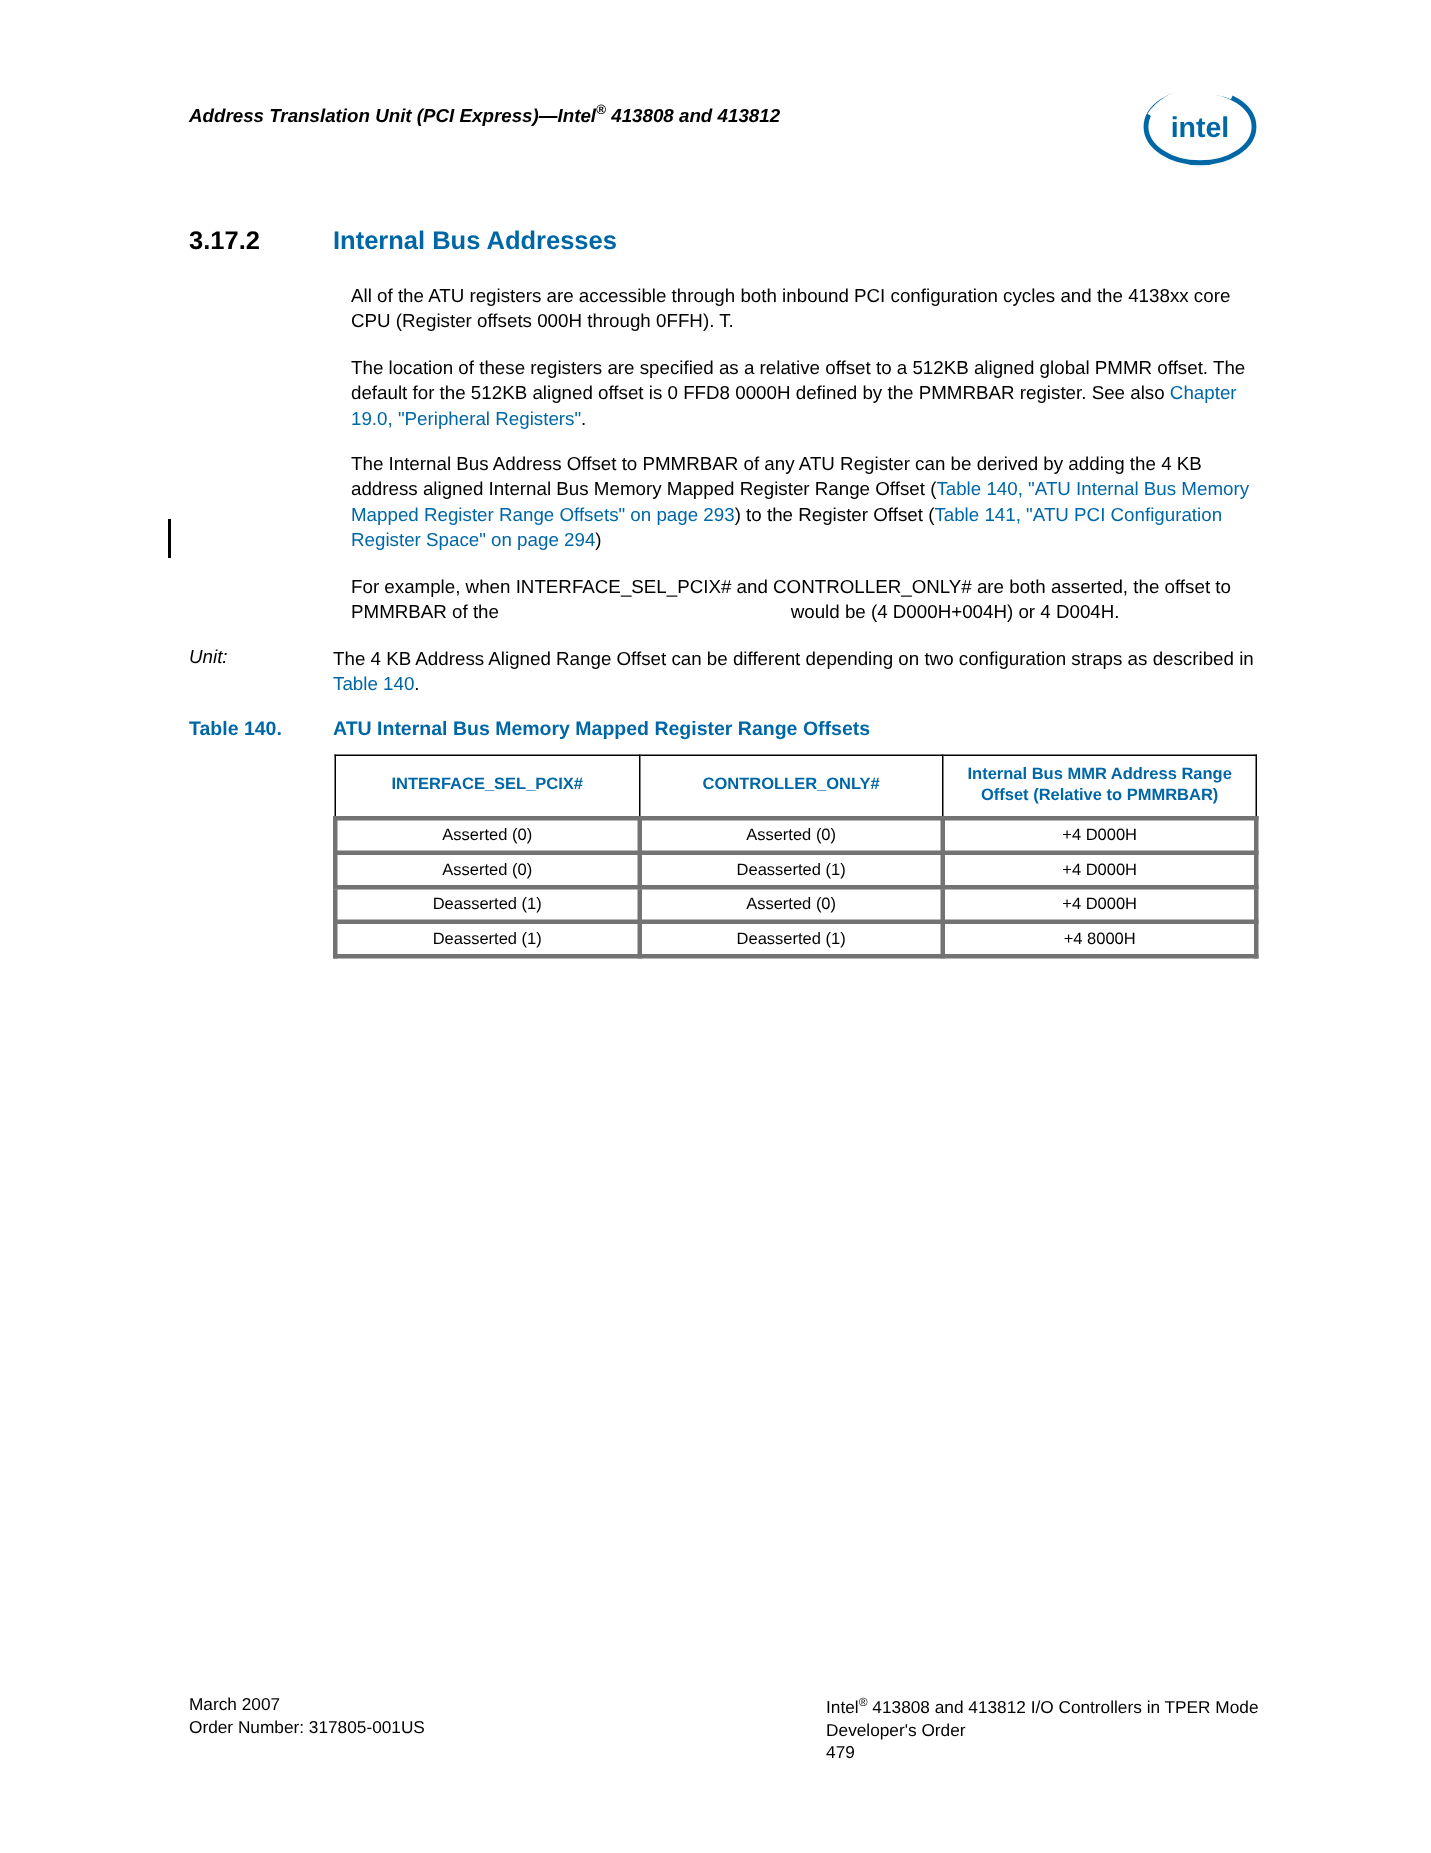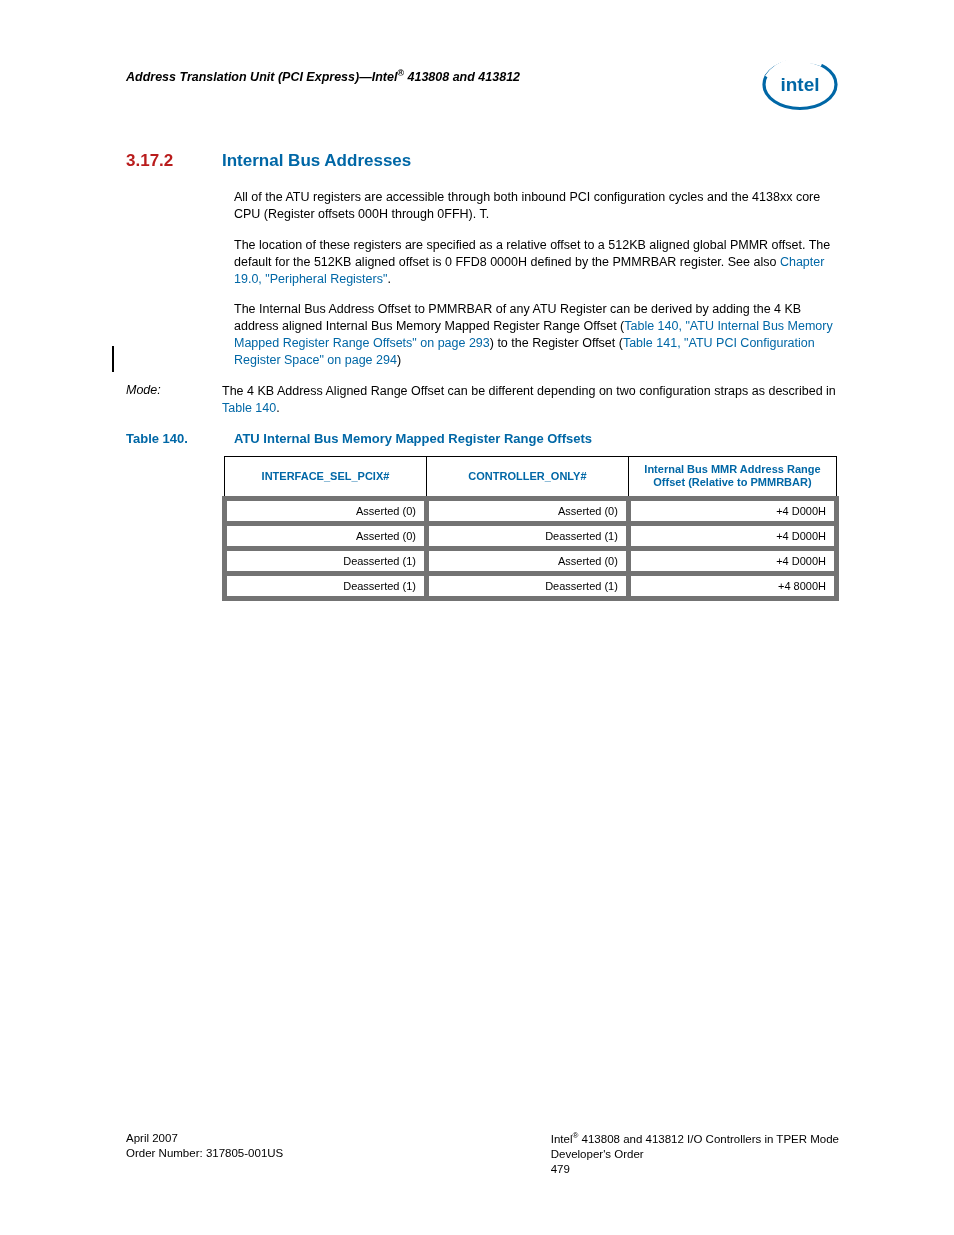--- a/index.html
+++ b/index.html
@@ -35,21 +35,21 @@
   .logo {
     width: 78px;
     height: 53px;
   }
   .section-row {
     display: flex;
     align-items: baseline;
     margin-bottom: 18px;
   }
   .section-num {
-    color: #b91c1c;
+    color: #000000;
     font-weight: bold;
     font-size: 17px;
     width: 96px;
     flex-shrink: 0;
   }
   .section-title {
     color: #0067a6;
     font-weight: bold;
     font-size: 17px;
   }
@@ -74,21 +74,20 @@
   }
   .note-body {
     font-size: 12.5px;
     line-height: 1.35;
     flex: 1;
   }
   .table-caption-row {
     display: flex;
     align-items: center;
     margin-bottom: 10px;
-    gap: 12px;
   }
   .table-caption-num {
     color: #0067a6;
     font-weight: bold;
     font-size: 13px;
     width: 96px;
     flex-shrink: 0;
   }
   .table-caption-title {
     color: #0067a6;
@@ -104,23 +103,23 @@
   table.data th {
     border: 1.5px solid #000;
     padding: 6px 8px;
     color: #0067a6;
     font-weight: bold;
     text-align: center;
     vertical-align: middle;
     line-height: 1.25;
   }
   table.data td {
-    border: 5px solid #737373;
+    border: 3px solid #737373;
     padding: 4px 8px;
-    text-align: right;
+    text-align: center;
   }
   .change-bar {
     position: absolute;
     left: 112px;
     width: 2px;
     background: #000;
     top: 346px;
     height: 26px;
   }
   .footer {
@@ -165,24 +164,25 @@
     <p class="para">All of the ATU registers are accessible through both inbound PCI configuration cycles and the 4138xx core CPU (Register offsets 000H through 0FFH). T.</p>
 
     <p class="para">
       <span>The location of these registers are specified as a relative offset to a 512KB aligned global PMMR offset. The default for the 512KB aligned offset is 0 FFD8 0000H defined by the PMMRBAR register. See also </span><span class="link">Chapter 19.0, "Peripheral Registers"</span><span>.</span>
     </p>
 
     <p class="para">
       <span>The Internal Bus Address Offset to PMMRBAR of any ATU Register can be derived by adding the 4 KB address aligned Internal Bus Memory Mapped Register Range Offset (</span><span class="link">Table 140, "ATU Internal Bus Memory Mapped Register Range Offsets" on page 293</span><span>) to the Register Offset (</span><span class="link">Table 141, "ATU PCI Configuration Register Space" on page 294</span><span>)</span>
     </p>
 
+    <p class="para" style="white-space: pre-wrap;">For example, when INTERFACE_SEL_PCIX# and CONTROLLER_ONLY# are both asserted, the offset to PMMRBAR of the                                                        would be (4 D000H+004H) or 4 D004H.</p>
   </div>
 
   <div class="note-row">
-    <div class="note-label">Mode:</div>
+    <div class="note-label">Unit:</div>
     <div class="note-body">
       <span>The 4 KB Address Aligned Range Offset can be different depending on two configuration straps as described in </span><span class="link">Table 140</span><span>.</span>
     </div>
   </div>
 
   <div class="table-caption-row">
     <div class="table-caption-num">Table 140.</div>
     <div class="table-caption-title">ATU Internal Bus Memory Mapped Register Range Offsets</div>
   </div>
 
@@ -213,21 +213,21 @@
       <tr>
         <td>Deasserted (1)</td>
         <td>Deasserted (1)</td>
         <td>+4 8000H</td>
       </tr>
     </tbody>
   </table>
 
   <div class="footer">
     <div class="footer-left">
-      <div>April 2007</div>
+      <div>March 2007</div>
       <div>Order Number: 317805-001US</div>
     </div>
     <div class="footer-right">
       <div>
         <span>Intel</span><sup>®</sup><span> 413808 and 413812 I/O Controllers in TPER Mode</span>
       </div>
       <div>Developer's Order</div>
       <div>479</div>
     </div>
   </div>

